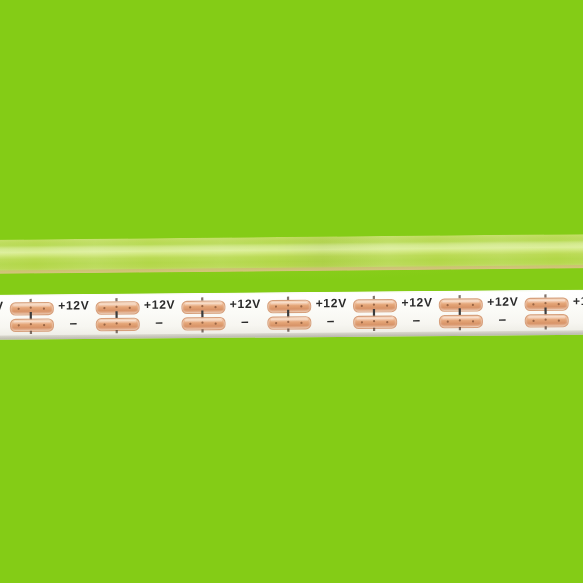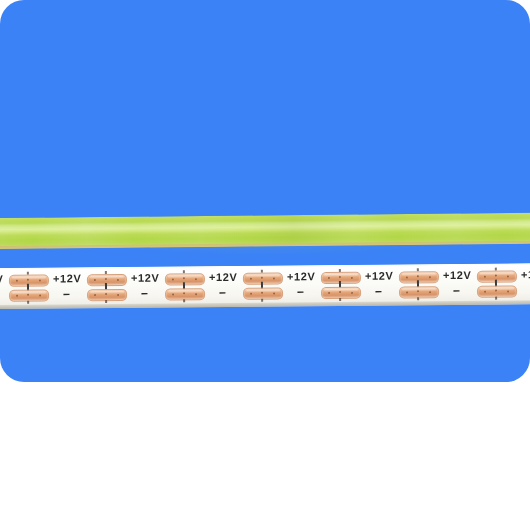--- a/index.html
+++ b/index.html
@@ -4,22 +4,22 @@
 <style>
   html,body{margin:0;padding:0;}
   body{
     width:530px;height:530px;
     background:#ffffff;
     font-family:"Liberation Sans", sans-serif;
     overflow:hidden;
     position:relative;
   }
   #stage{
-    position:absolute;left:0;top:0;width:530px;height:382px;
-    background:#3b82f6;overflow:hidden;border-radius:24px;
+    position:absolute;left:0;top:0;width:530px;height:530px;
+    background:#84cc16;overflow:hidden;
   }
 
   
   #greenStrip{
     position:absolute;
     left:-6px;
     top:218px;
     width:544px;
     height:31px;
     transform:rotate(-0.55deg);

